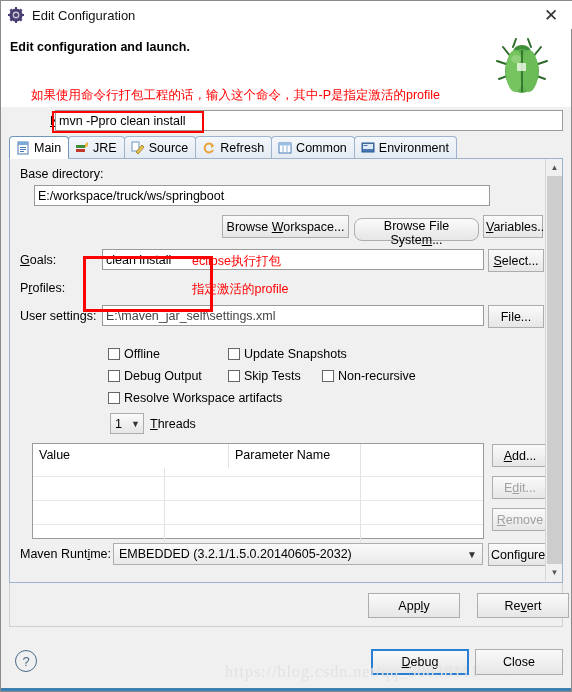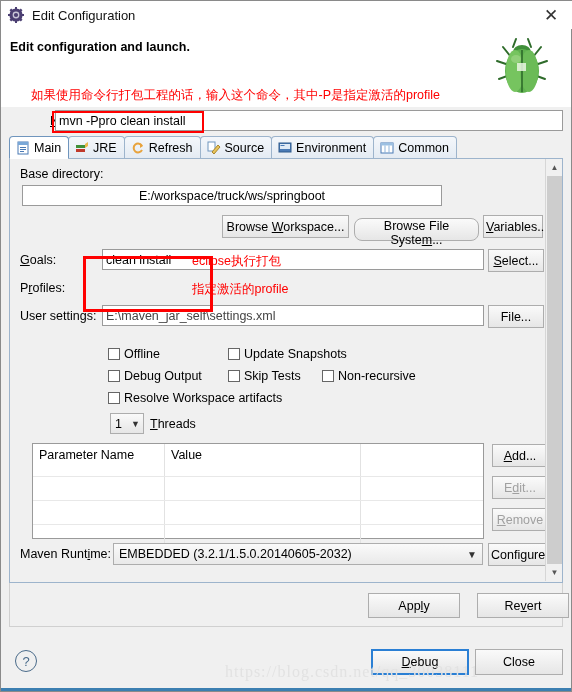--- a/index.html
+++ b/index.html
@@ -124,21 +124,21 @@
     background:linear-gradient(#fafafa,#e6e6e6);
     border:1px solid #adadad;
     font-family:"Liberation Sans", sans-serif; font-size:12.5px;
     color:#000; cursor:pointer; text-align:center;
     padding:0 2px;
   }
   .btn[disabled]{ color:#a0a0a0; cursor:default; }
 
   
   #base-dir-label { left:10px; top:8px; }
-  #base-dir-input { left:12px; top:26px; width:420px;text-align:center; }
+  #base-dir-input { left:24px; top:26px; width:456px; }
   #browse-ws  { left:212px; top:56px; width:127px; }
   #browse-fs  { left:344px; top:59px; width:125px;border-radius:8px; }
   #variables  { left:473px; top:56px; width:60px; }
 
   
   #goals-label    { left:10px; top:94px; }
   #goals-input    { left:92px; top:90px; width:382px; }
   #goals-select   { left:478px; top:90px; width:56px; }
   #profiles-label { left:10px; top:122px; }
   #profiles-input { left:92px; top:118px; width:442px; }
@@ -354,57 +354,57 @@
           <rect x="1" y="8" width="9" height="3" fill="#c0392b"></rect>
           <path d="M10 3 L13 1 L13 5 L10 7 Z" fill="#e8b84b"></path>
         </svg>
       </span>
       <span>JRE</span>
     </div>
 
     <div class="tab">
       <span class="tab-ico">
         <svg width="14" height="14" viewBox="0 0 14 14">
+          <rect x="1" y="1" width="7" height="9" fill="#fff" stroke="#6f95bd"></rect>
+          <path d="M5 11 L11 4 L13 6 L7 13 Z" fill="#e8c45a" stroke="#a8862e"></path>
+        </svg>
+      </span>
+      <span>Source</span>
+    </div>
+
+    <div class="tab">
+      <span class="tab-ico">
+        <svg width="14" height="14" viewBox="0 0 14 14">
           <path d="M11 5 A4.4 4.4 0 1 0 11 9" stroke="#e8a33d" stroke-width="2" fill="none"></path>
           <path d="M9 2 L12 5 L9 7 Z" fill="#e8a33d"></path>
         </svg>
       </span>
       <span>Refresh</span>
     </div>
 
     <div class="tab">
       <span class="tab-ico">
         <svg width="14" height="14" viewBox="0 0 14 14">
-          <rect x="1" y="1" width="7" height="9" fill="#fff" stroke="#6f95bd"></rect>
-          <path d="M5 11 L11 4 L13 6 L7 13 Z" fill="#e8c45a" stroke="#a8862e"></path>
+          <rect x="1" y="2" width="12" height="10" fill="#fff" stroke="#4a7ab5"></rect>
+          <rect x="1" y="2" width="12" height="2.5" fill="#9cc0e2"></rect>
+          <path d="M5 4.5 L5 12 M9 4.5 L9 12" stroke="#8fb4da"></path>
         </svg>
       </span>
-      <span>Source</span>
+      <span>Common</span>
     </div>
 
     <div class="tab">
       <span class="tab-ico">
         <svg width="14" height="14" viewBox="0 0 14 14">
           <rect x="1" y="2" width="12" height="9" fill="#4a7ab5" stroke="#2f5a8c"></rect>
           <rect x="2" y="3" width="10" height="5" fill="#dfeaf6"></rect>
           <rect x="2.5" y="4" width="4" height="1" fill="#4a7ab5"></rect>
         </svg>
       </span>
       <span>Environment</span>
-    </div>
-
-    <div class="tab">
-      <span class="tab-ico">
-        <svg width="14" height="14" viewBox="0 0 14 14">
-          <rect x="1" y="2" width="12" height="10" fill="#fff" stroke="#4a7ab5"></rect>
-          <rect x="1" y="2" width="12" height="2.5" fill="#9cc0e2"></rect>
-          <path d="M5 4.5 L5 12 M9 4.5 L9 12" stroke="#8fb4da"></path>
-        </svg>
-      </span>
-      <span>Common</span>
     </div>
   </div>
 
   <div id="panel">
     <div id="panel-inner">
 
       <div class="lbl" id="base-dir-label">Base directory:</div>
       <input class="txt" id="base-dir-input" type="text" value="E:/workspace/truck/ws/springboot" style="">
       <button class="btn" id="browse-ws">Browse <u class="u">W</u>orkspace...</button>
       <button class="btn" id="browse-fs">Browse File Syste<u class="u">m</u>...</button>
@@ -448,22 +448,22 @@
       </label>
 
       <div id="threads-select">
         <span>1</span>
         <span class="arr">▼</span>
       </div>
       <div class="lbl" id="threads-label"><u class="u">T</u>hreads</div>
 
       <div id="param-table">
         <div id="param-head">
+          <div class="pcol c2">Value</div>
           <div class="pcol c1">Parameter Name</div>
-          <div class="pcol c2">Value</div>
           <div class="pcol c3"></div>
         </div>
         <div id="param-head-line"></div>
         <div class="prow" style="border-top:none;height:32px">
           <div class="pc1"></div>
             <div class="pc2"></div>
             <div class="pc3"></div>
         </div>
         <div class="prow">
           <div class="pc1"></div>

